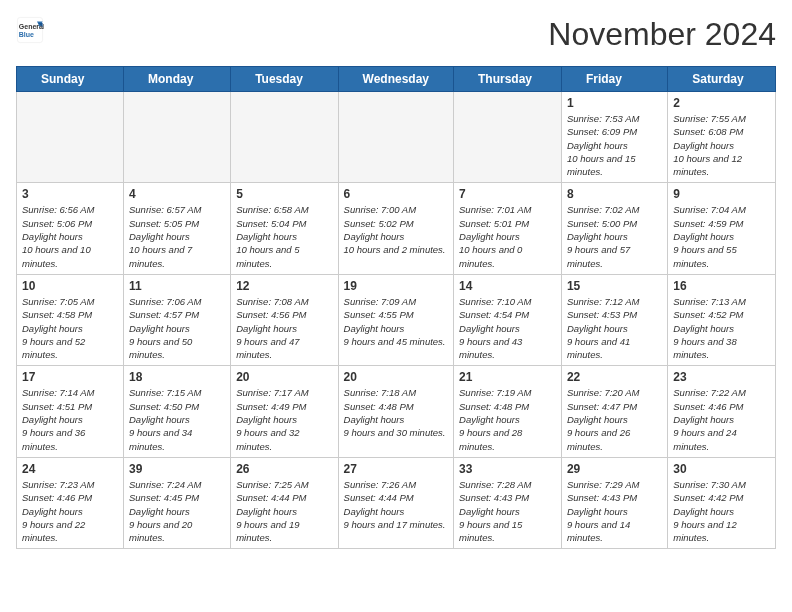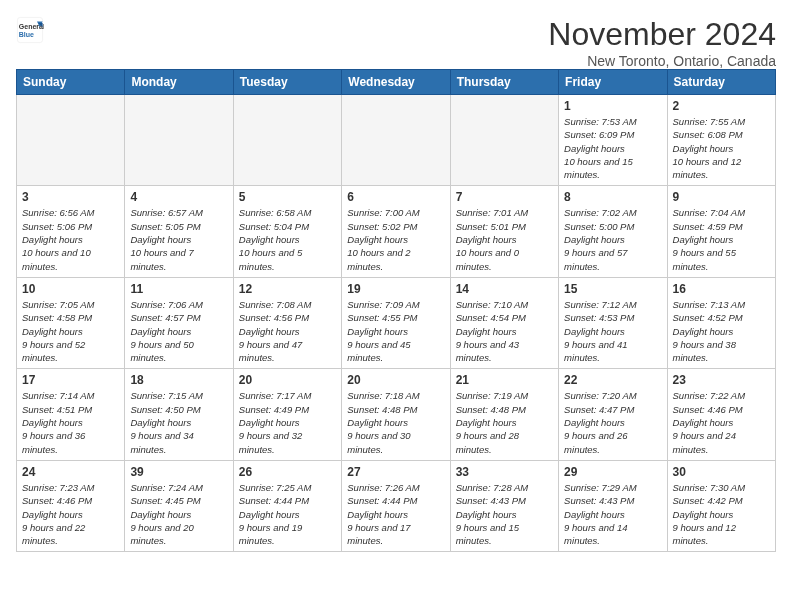--- a/index.html
+++ b/index.html
@@ -7,21 +7,21 @@
       font-family: Arial, sans-serif;
       background: #fff;
       width: 792px;
       min-height: 612px;
       padding: 16px;
     }
     .header {
       display: flex;
       justify-content: space-between;
       align-items: flex-start;
-      margin-bottom: 0;
+      margin-bottom: 13px;
     }
     .logo {
       display: flex;
       align-items: center;
       gap: 4px;
     }
     .logo-icon {
       width: 28px;
       height: 28px;
     }
@@ -39,21 +39,21 @@
     }
     .calendar {
       width: 100%;
       border-collapse: collapse;
     }
     .calendar th {
       background: #2c6fad;
       color: #fff;
       font-size: 12px;
       font-weight: bold;
-      padding: 5px 6px;
+      padding: 5px 24px;
       text-align: left;
       border: 1px solid #1a5490;
     }
     .calendar td {
       border: 1px solid #ccc;
       vertical-align: top;
       padding: 4px 5px;
       width: 14.28%;
       min-height: 80px;
       height: 85px;
@@ -84,21 +84,20 @@
     <svg class="logo-icon" viewBox="0 0 40 40">
       <rect x="2" y="2" width="36" height="36" rx="4" fill="white" stroke="#ddd" stroke-width="0.5"></rect>
       <text x="4" y="18" font-size="10" font-weight="bold" fill="#333">General</text>
       <text x="4" y="30" font-size="10" font-weight="bold" fill="#2c6fad">Blue</text>
       <polygon points="30,8 38,8 34,16" fill="#2c6fad"></polygon>
       <polygon points="32,10 38,10 38,16" fill="#1a5490"></polygon>
     </svg>
   </div>
   <div class="title-block">
     <div class="month-title">November 2024</div>
-    <div class="location">New Toronto, Ontario, Canada</div>
   </div>
 </div>
 
 <table class="calendar">
   <thead>
     <tr>
     <th>Sunday</th>
         <th>Monday</th>
         <th>Tuesday</th>
         <th>Wednesday</th>

